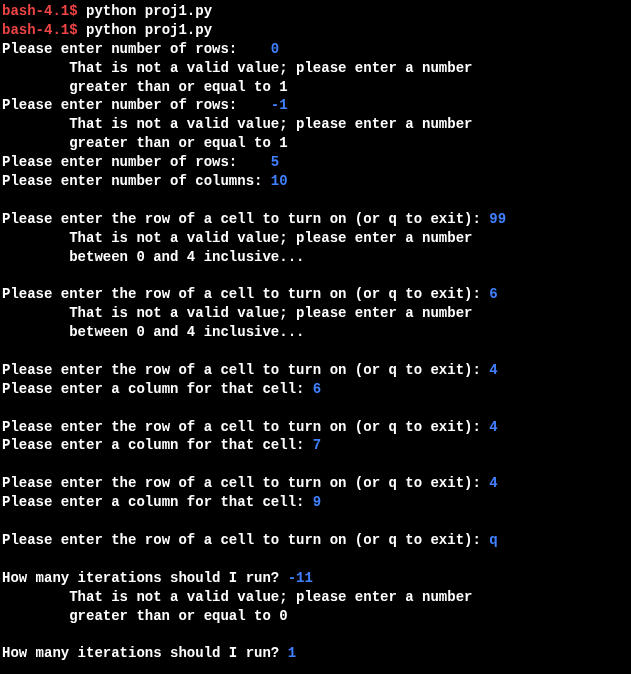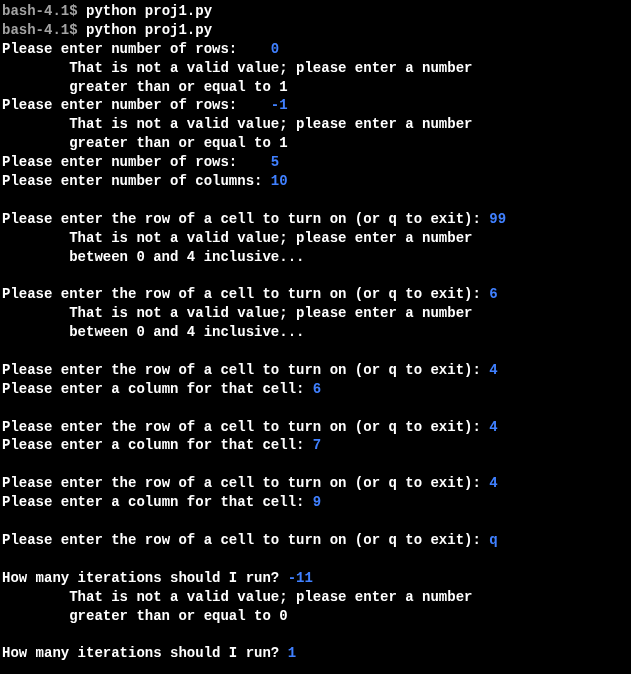--- a/index.html
+++ b/index.html
@@ -16,21 +16,21 @@
       padding: 2px;
       width: 631px;
       height: 674px;
       overflow: hidden;
       font-weight: bold;
     }
     .terminal {
       white-space: pre;
     }
     .prompt {
-      color: #a3a3a3;
+      color: #ef4444;
     }
     .input-val {
       color: #4080ff;
     }
     .indent {
       margin-left: 8ch;
     }
     .line {
       display: block;
     }

